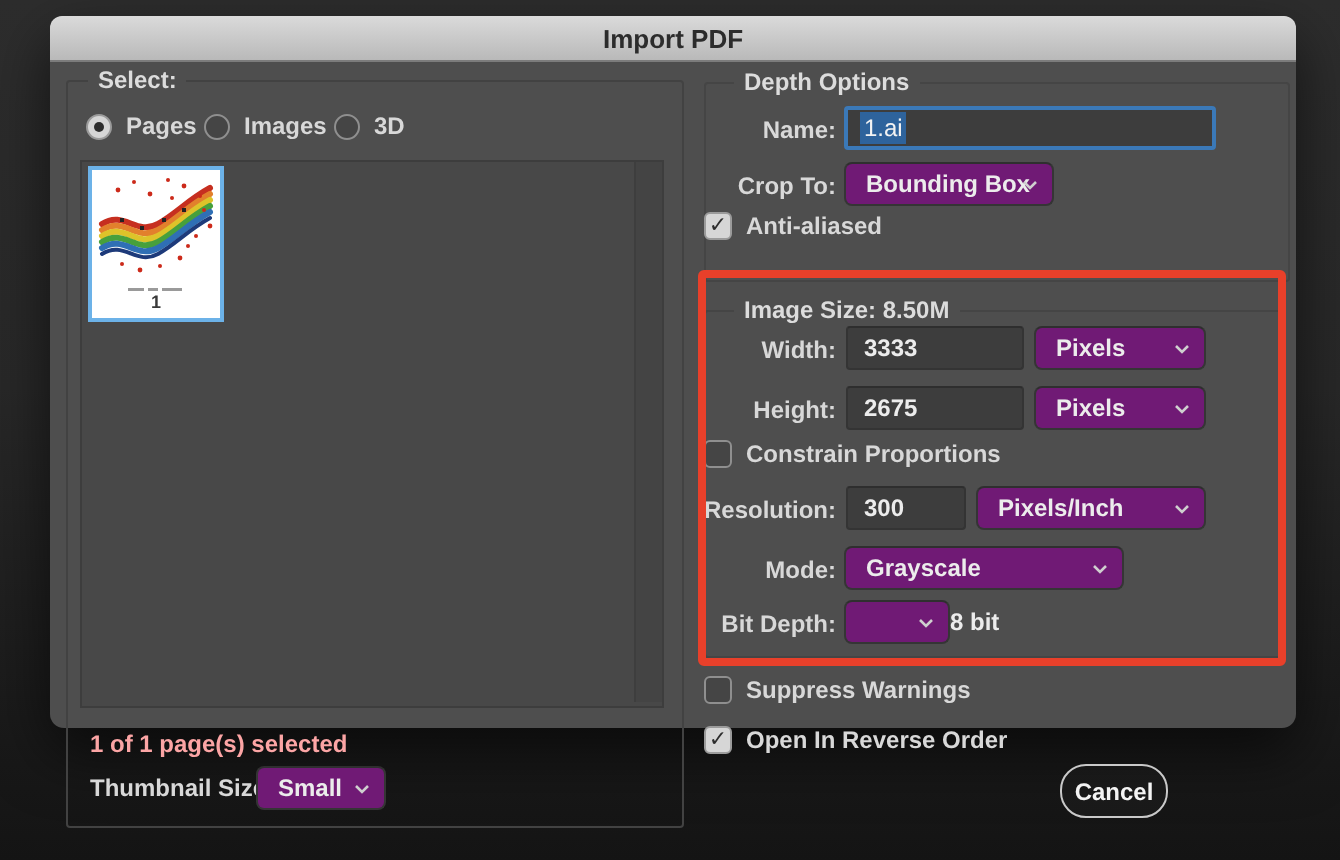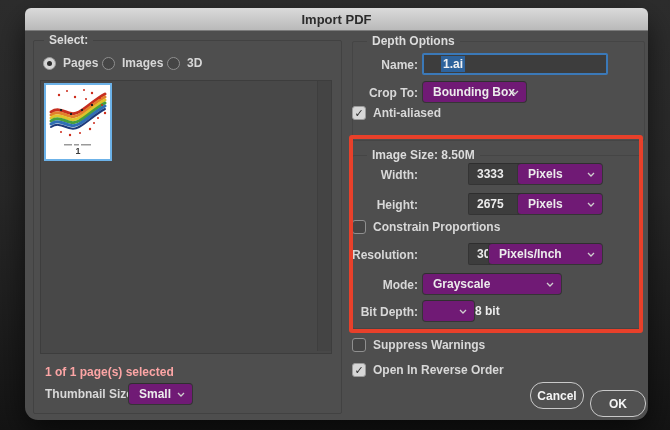--- a/index.html
+++ b/index.html
@@ -1,33 +1,33 @@
 <!DOCTYPE html>
 <html><head>
 <meta charset="utf-8">
 <style>
   html,body{margin:0;padding:0;width:670px;height:430px;overflow:hidden;
     background:linear-gradient(180deg,#2d2d2d 0%,#282828 45%,#141414 100%);
     font-family:"Liberation Sans","DejaVu Sans",sans-serif;-webkit-font-smoothing:antialiased;}
   .abs{position:absolute;}
-  .dialog{left:25px;top:8px;width:623px;height:412px;background:#4e4e4e;border-radius:13px;
+  .dialog{left:25px;top:8px;width:623px;height:356px;background:#4e4e4e;border-radius:7px;
     box-shadow:0 12px 30px rgba(0,0,0,.6);}
   .titlebar{left:0;top:0;width:623px;height:22px;border-radius:6px 6px 0 0;
     background:linear-gradient(180deg,#dadada,#b9b9b9);border-bottom:1px solid #7c7c7c;
     display:flex;align-items:center;justify-content:center;}
   .titlebar span{font-size:13px;font-weight:bold;color:#2c2c2c;}
   .groupbox{border:1px solid #424242;border-radius:2px;}
   .legend{position:absolute;top:-8px;font-size:12px;font-weight:bold;color:#dcdcdc;
     background:#4e4e4e;padding:0 5px;white-space:nowrap;}
   .label{font-size:12px;font-weight:bold;color:#d8d8d8;white-space:nowrap;}
   .rlabel{text-align:right;}
   .field{background:#3d3d3d;border:1px solid #343434;border-top-color:#2e2e2e;border-radius:2px;
     color:#ececec;font-size:12px;font-weight:bold;font-family:"Liberation Sans","DejaVu Sans",sans-serif;
     padding:0 0 0 8px;box-sizing:border-box;height:22px;line-height:20px;}
-  input.field{outline:none;margin-left:45px;}
+  input.field{outline:none;}
   .dropdown{background:#701a75;border:1px solid #353535;border-top-color:#2f2f2f;border-radius:4px;
     height:22px;box-sizing:border-box;display:flex;align-items:center;cursor:default;}
   .dropdown .dd-text{font-size:12px;font-weight:bold;color:#ececec;padding-left:10px;white-space:nowrap;}
   .dropdown svg{position:absolute;right:7px;top:8px;}
   .checkrow{display:flex;align-items:center;gap:7px;}
   .checkbox{width:14px;height:14px;border-radius:3px;box-sizing:border-box;flex:0 0 auto;
     display:flex;align-items:center;justify-content:center;}
   .checkbox.on{background:#d6d6d6;border:1px solid #9b9b9b;}
   .checkbox.on span{color:#2d2d2d;font-size:11px;font-weight:bold;line-height:1;}
   .checkbox.off{background:#454545;border:1px solid #8f8f8f;}
@@ -40,21 +40,21 @@
     color:#f4f4f4;font-size:12px;font-weight:bold;display:flex;align-items:center;justify-content:center;cursor:default;}
   .annotation{border:4px solid #e8402a;border-radius:3px;pointer-events:none;}
   .listarea{background:#484848;border:1px solid #3d3d3d;}
   .scrolltrack{background:#444444;border-left:1px solid #3e3e3e;}
   .thumb{background:#ffffff;border:2px solid #6cb2e8;box-sizing:border-box;}
   .thumb .pagenum{position:absolute;left:0;right:0;bottom:3px;text-align:center;
     font-size:9px;color:#3a3a3a;font-weight:bold;}
   .status{font-size:12px;font-weight:bold;color:#fca5a5;}
   .namefield{background:#3d3d3d;border:2px solid #3b79b8;border-radius:2px;box-sizing:border-box;
     display:flex;align-items:center;padding-left:6px;}
-  .namefield .sel{font-size:12px;font-weight:bold;color:#f2f2f2;background:#2e639c;padding:1px 2px;margin-left:11px;}
+  .namefield .sel{font-size:12px;font-weight:normal;color:#f2f2f2;background:#2e639c;padding:1px 2px;}
 </style>
 </head>
 <body>
 
 <div class="abs dialog">
 
   <div class="abs titlebar">
     <span>Import PDF</span>
   </div>
 
@@ -216,17 +216,14 @@
   <div class="abs checkrow" style="left:327px;top:355px;">
     <span class="checkbox on">
         <span>✓</span>
       </span>
     <span class="label">Open In Reverse Order</span>
   </div>
 
   <div class="abs btn" style="left:505px;top:374px;width:52px;height:25px;">
     <span>Cancel</span>
   </div>
-  <div class="abs btn" style="left:565px;top:382px;width:54px;height:25px;">
-    <span>OK</span>
-  </div>
 
 </div>
 
 </body></html>

